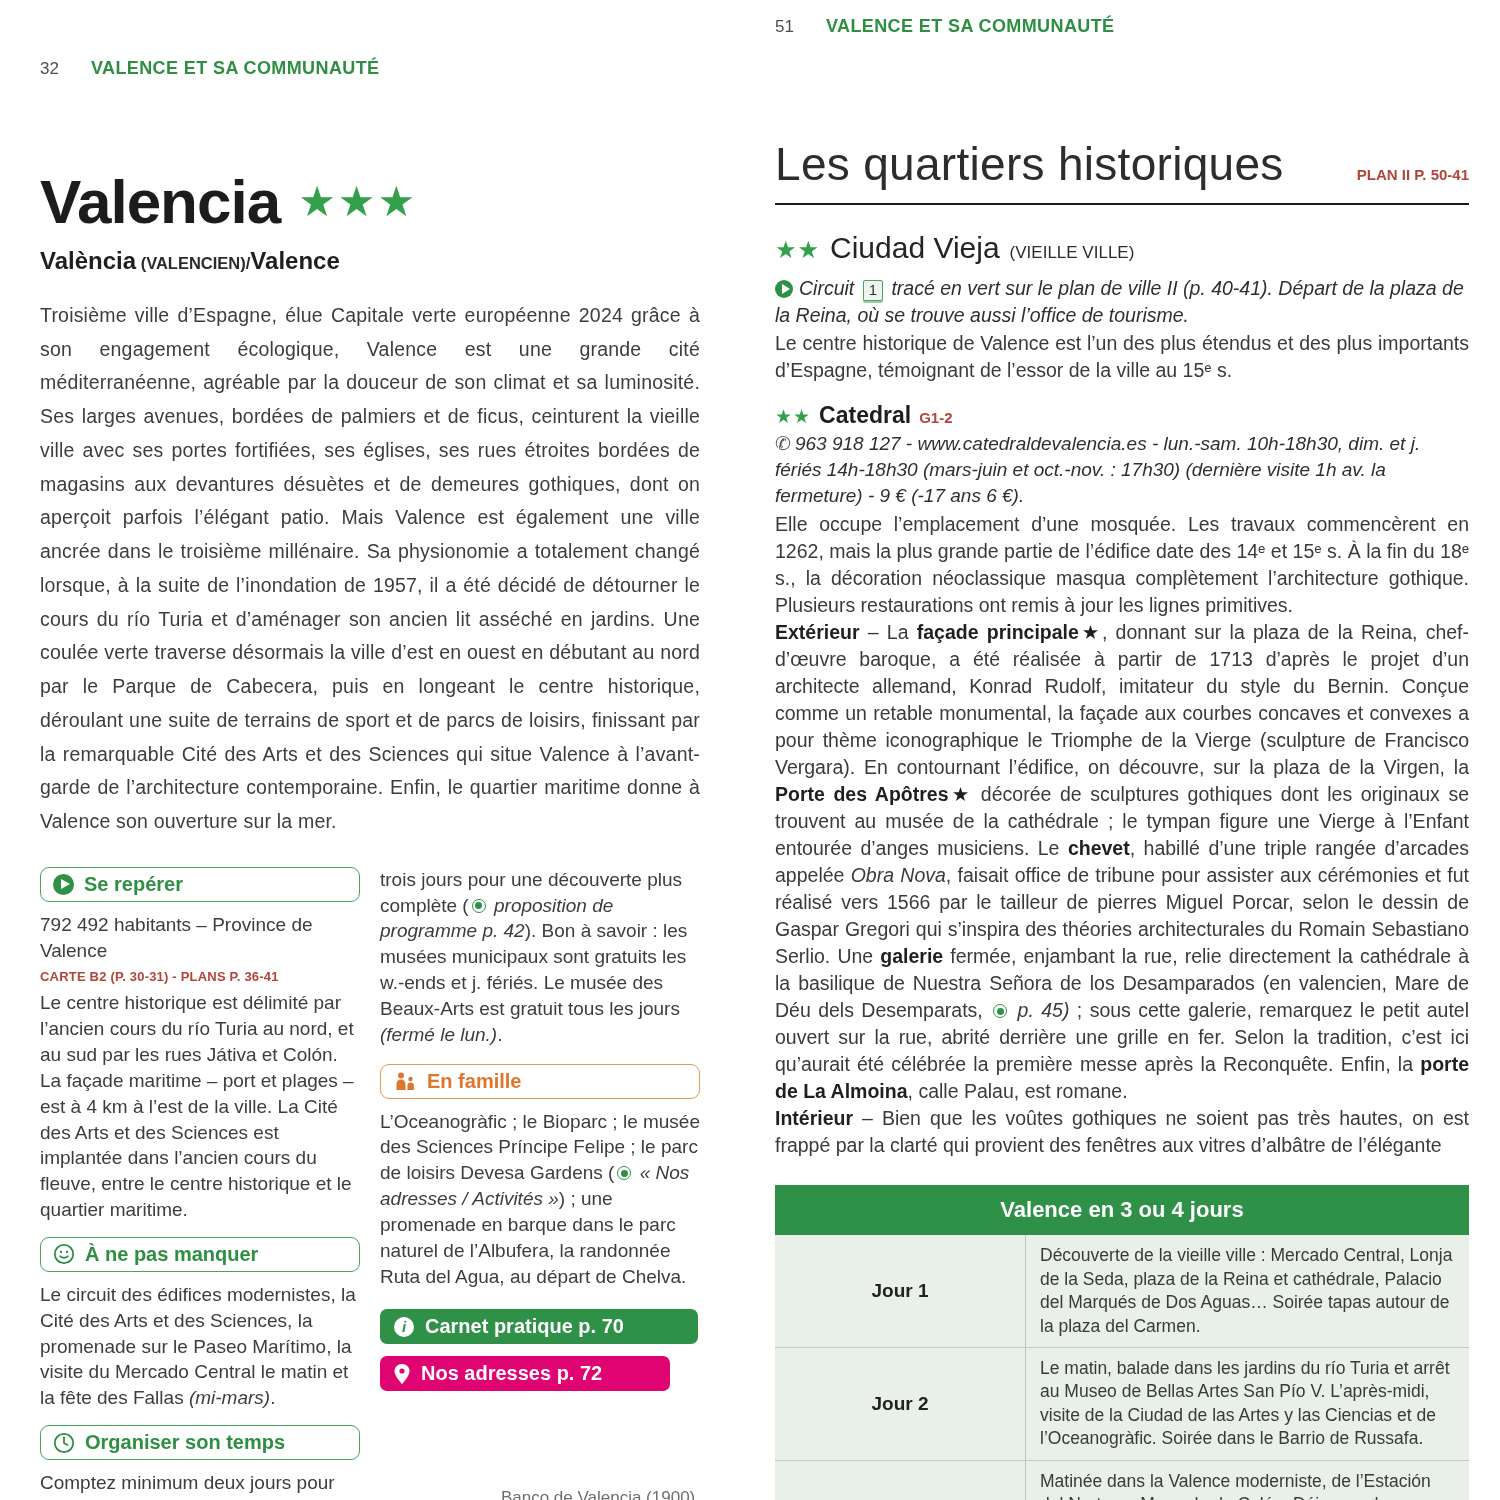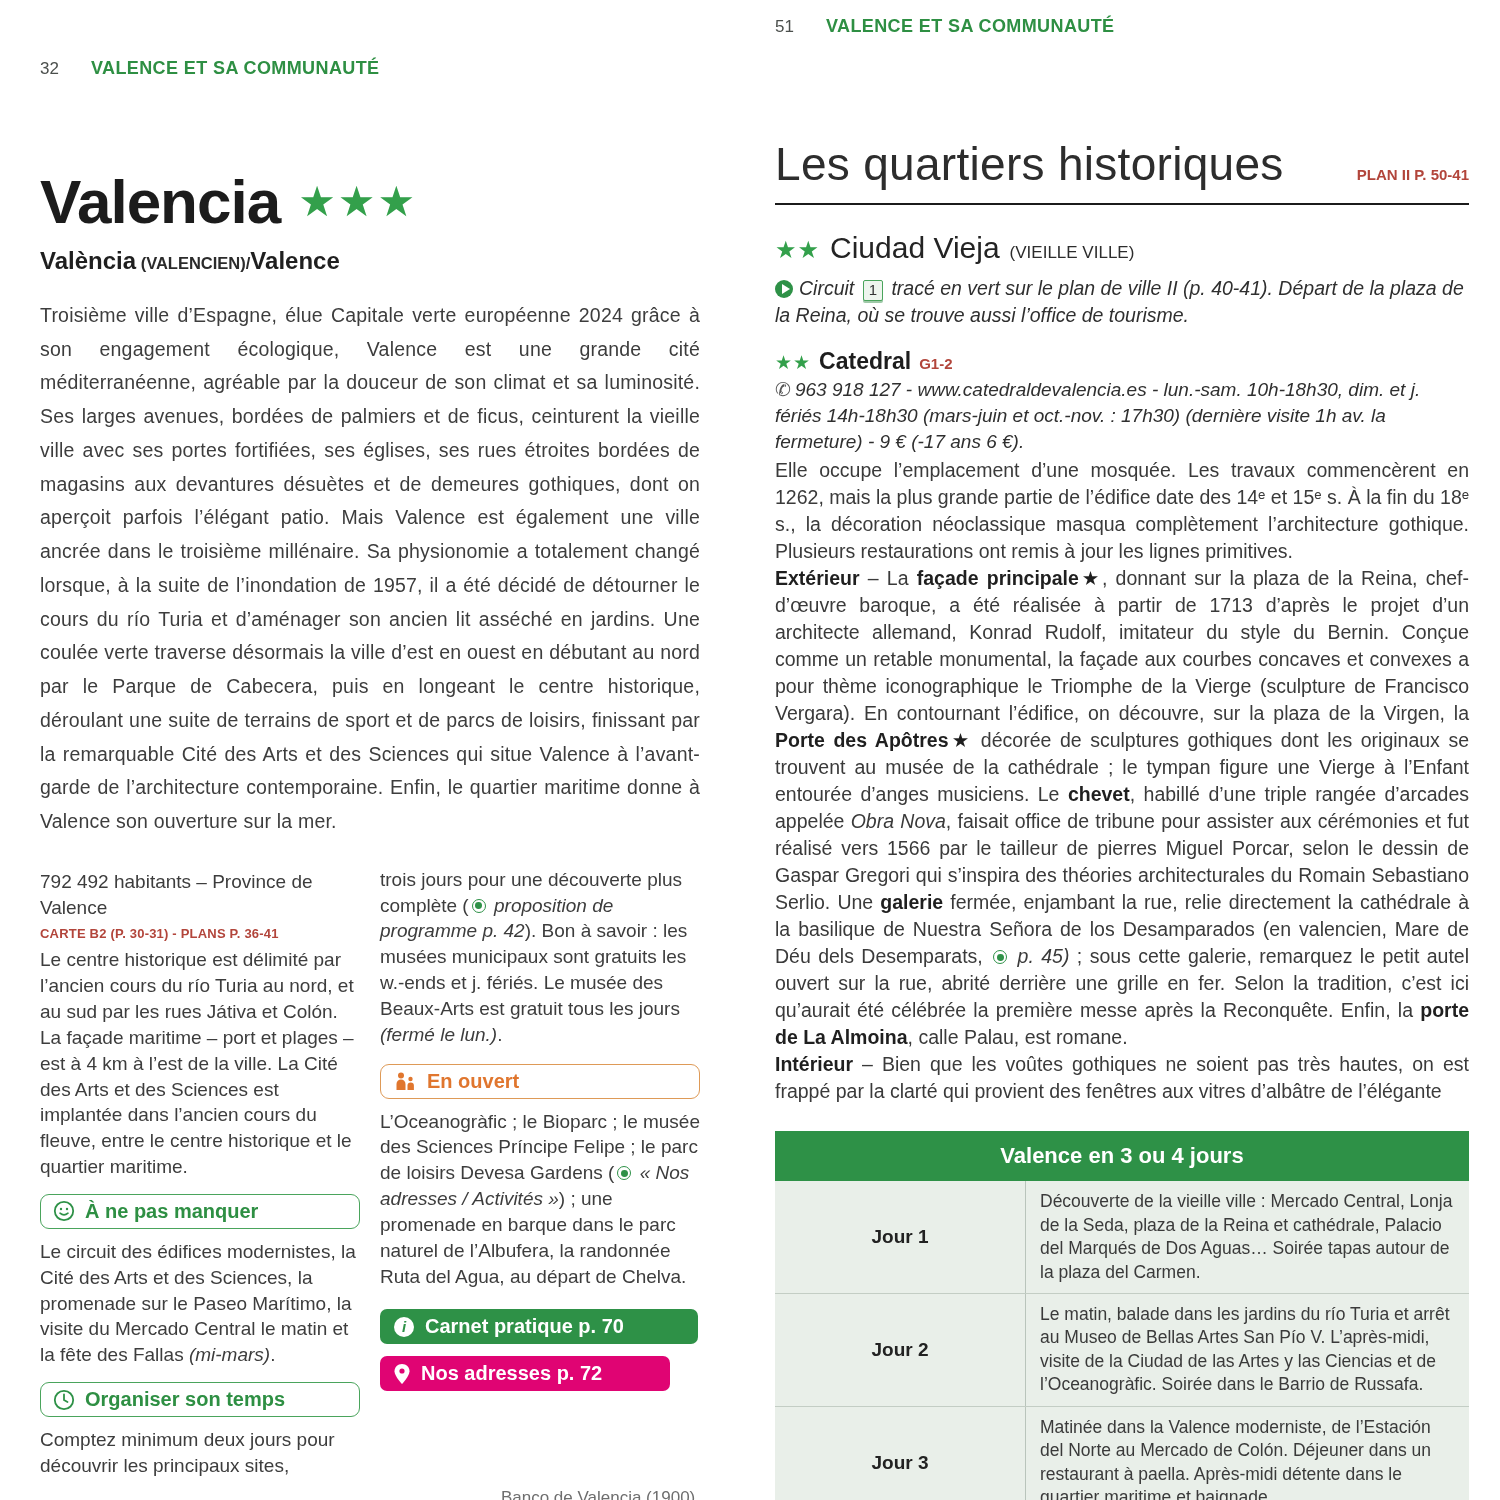--- a/index.html
+++ b/index.html
@@ -109,20 +109,24 @@
   </div>
 
   <div class="subtitle">
     <span class="b">València</span><span class="mid"> (VALENCIEN)/</span><span class="b">Valence</span>
   </div>
 
   <div class="intro">Troisième ville d’Espagne, élue Capitale verte européenne 2024 grâce à son engagement écologique, Valence est une grande cité méditerranéenne, agréable par la douceur de son climat et sa luminosité. Ses larges avenues, bordées de palmiers et de ficus, ceinturent la vieille ville avec ses portes fortifiées, ses églises, ses rues étroites bordées de magasins aux devantures désuètes et de demeures gothiques, dont on aperçoit parfois l’élégant patio. Mais Valence est également une ville ancrée dans le troisième millénaire. Sa physionomie a totalement changé lorsque, à la suite de l’inondation de 1957, il a été décidé de détourner le cours du río Turia et d’aménager son ancien lit asséché en jardins. Une coulée verte traverse désormais la ville d’est en ouest en débutant au nord par le Parque de Cabecera, puis en longeant le centre historique, déroulant une suite de terrains de sport et de parcs de loisirs, finissant par la remarquable Cité des Arts et des Sciences qui situe Valence à l’avant-garde de l’architecture contemporaine. Enfin, le quartier maritime donne à Valence son ouverture sur la mer.</div>
 
   <div class="cols">
     <div class="col1">
+      <div class="gbox first">
+        <span class="play-icon"></span>
+        <span>Se repérer</span>
+      </div>
       <div class="sbody pop">792 492 habitants – Province de Valence</div>
       <div class="mapref">CARTE B2 (P. 30-31) - PLANS P. 36-41</div>
       <div class="sbody">Le centre historique est délimité par l’ancien cours du río Turia au nord, et au sud par les rues Játiva et Colón. La façade maritime – port et plages – est à 4 km à l’est de la ville. La Cité des Arts et des Sciences est implantée dans l’ancien cours du fleuve, entre le centre historique et le quartier maritime.</div>
 
       <div class="gbox">
         <span>
           <svg width="22" height="22" viewBox="0 0 22 22">
               <circle cx="11" cy="11" r="9.2" fill="none" stroke="#2e9147" stroke-width="1.8"></circle>
               <circle cx="8" cy="9" r="1.2" fill="#2e9147"></circle>
               <circle cx="14" cy="9" r="1.2" fill="#2e9147"></circle>
@@ -150,21 +154,21 @@
 
       <div class="obox">
         <span>
           <svg width="24" height="20" viewBox="0 0 24 20">
               <circle cx="8" cy="4.5" r="3" fill="#e0762e"></circle>
               <path d="M3.5 19 v-6 a4.5 4.5 0 0 1 9 0 v6 z" fill="#e0762e"></path>
               <circle cx="17.5" cy="8" r="2.2" fill="#e0762e"></circle>
               <path d="M14.5 19 v-4.4 a3.2 3.2 0 0 1 6.4 0 V19 z" fill="#e0762e"></path>
             </svg>
         </span>
-        <span>En ouvert</span>
+        <span>En famille</span>
       </div>
       <div class="sbody"><span>L’Oceanogràfic ; le Bioparc ; le musée des Sciences Príncipe Felipe ; le parc de loisirs Devesa Gardens (</span><span class="inline-icon cross-ref"></span><span class="i"> « Nos adresses / Activités »</span><span>) ; une promenade en barque dans le parc naturel de l’Albufera, la randonnée Ruta del Agua, au départ de Chelva.</span></div>
 
       <div class="btn green">
         <span class="info-icon">i</span>
         <span>Carnet pratique p. 70</span>
       </div>
       <div class="btn pink">
         <span>
           <svg width="16" height="20" viewBox="0 0 16 20">
@@ -196,20 +200,21 @@
 
   <div class="h2">
     <span class="stars">★★</span>
     <span class="name">Ciudad Vieja</span>
     <span class="paren">(VIEILLE VILLE)</span>
   </div>
 
   <div class="circuit">
     <span class="play-icon"></span><span><span class="i">Circuit </span><span class="boxed-num">1</span><span class="i"> tracé en vert sur le plan de ville II (p. 40-41). Départ de la plaza de la Reina, où se trouve aussi l’office de tourisme.</span></span>
   </div>
+  <div class="rbody">Le centre historique de Valence est l’un des plus étendus et des plus importants d’Espagne, témoignant de l’essor de la ville au 15ᵉ s.</div>
 
   <div class="h3">
     <span class="stars">★★</span>
     <span class="name">Catedral</span>
     <span class="gref">G1-2</span>
   </div>
   <div class="pinfo">
     <span class="phone-icon">✆</span><span>963 918 127 - www.catedraldevalencia.es - lun.-sam. 10h-18h30, dim. et j. fériés 14h-18h30 (mars-juin et oct.-nov. : 17h30) (dernière visite 1h av. la fermeture) - 9 € (-17 ans 6 €).</span>
   </div>
   <div class="rbody">Elle occupe l’emplacement d’une mosquée. Les travaux commencèrent en 1262, mais la plus grande partie de l’édifice date des 14ᵉ et 15ᵉ s. À la fin du 18ᵉ s., la décoration néoclassique masqua complètement l’architecture gothique. Plusieurs restaurations ont remis à jour les lignes primitives.</div>

